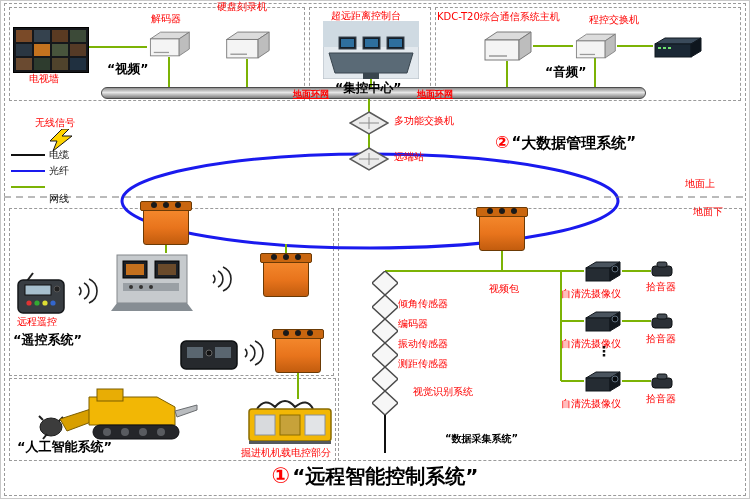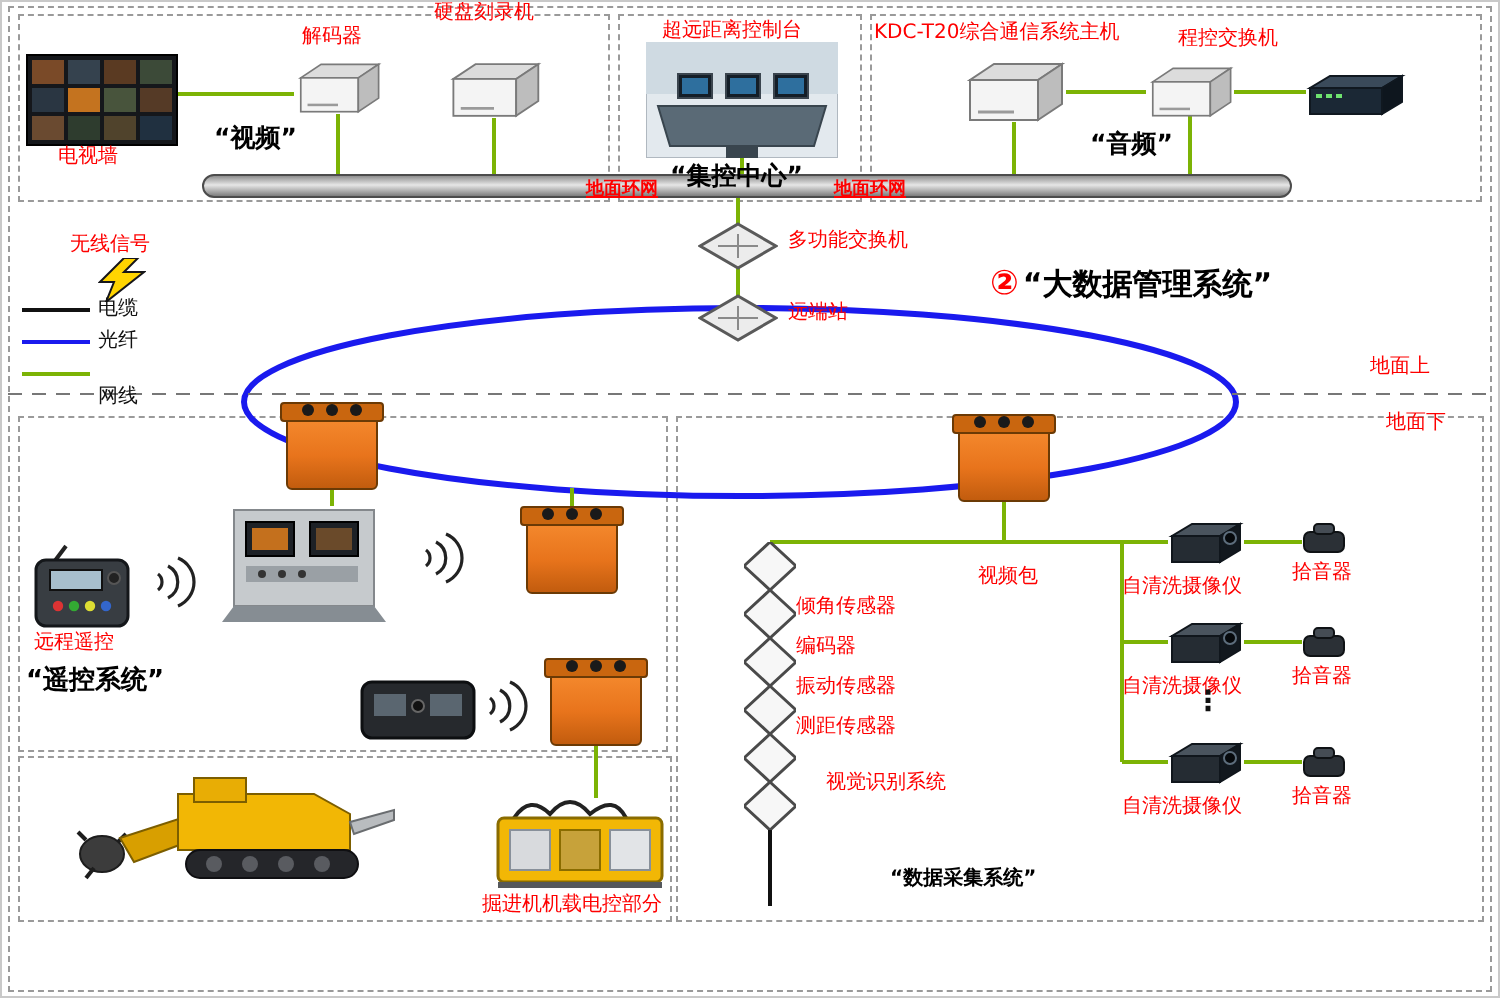--- a/index.html
+++ b/index.html
@@ -253,20 +253,21 @@
     <polygon points="23,38 60,26 62,38 30,50" fill="#d89f00" stroke="#7c5e00"></polygon>
     <polygon points="52,16 120,16 138,26 138,44 52,44" fill="#f2b705" stroke="#7c5e00"></polygon>
     <rect x="60" y="8" width="26" height="12" fill="#e8ad05" stroke="#7c5e00"></rect>
     <rect x="56" y="44" width="86" height="14" rx="7" fill="#25262a" stroke="#0f0f12"></rect>
     <circle cx="70" cy="51" r="4" fill="#595b60"></circle>
       <circle cx="88" cy="51" r="4" fill="#595b60"></circle>
     <circle cx="106" cy="51" r="4" fill="#595b60"></circle>
       <circle cx="124" cy="51" r="4" fill="#595b60"></circle>
     <polygon points="138,30 160,24 160,29 140,36" fill="#b9bcbf" stroke="#6a6d70"></polygon>
   </svg>
+  <div class="ql" style="left:16px;top:437px;font-size:13px">“人工智能系统”</div>
   <svg class="icon" style="left:246px;top:396px" width="86" height="48" viewBox="0 0 86 48">
     <path d="M10,12 q8,-12 18,-2 q10,-12 20,0 q12,-10 18,2" fill="none" stroke="#222" stroke-width="2"></path>
     <rect x="2" y="12" width="82" height="32" rx="3" fill="#f2b705" stroke="#8a6c00" stroke-width="1.5"></rect>
     <rect x="8" y="18" width="20" height="20" fill="#d8dadd" stroke="#88909a"></rect>
     <rect x="33" y="18" width="20" height="20" fill="#c7a23a" stroke="#8a6c00"></rect>
     <rect x="58" y="18" width="20" height="20" fill="#e2e4e7" stroke="#88909a"></rect>
     <rect x="2" y="44" width="82" height="3" fill="#55585c"></rect>
   </svg>
   <div class="rl" style="left:240px;top:446px">掘进机机载电控部分</div>
 
@@ -308,14 +309,17 @@
     </svg>
   <svg class="icon" style="left:650px;top:372px" width="22" height="16" viewBox="0 0 22 16">
       <use href="#pickupg"></use>
     </svg>
   <div class="rl" style="left:645px;top:280px">拾音器</div>
   <div class="rl" style="left:645px;top:332px">拾音器</div>
   <div class="rl" style="left:645px;top:392px">拾音器</div>
 
   <div class="ql" style="left:444px;top:431px;font-size:10px">“数据采集系统”</div>
 
+  <div class="footer">
+    <span class="num">①</span><span class="txt">“远程智能控制系统”</span>
+  </div>
 
 </div>
 
 </body></html>

